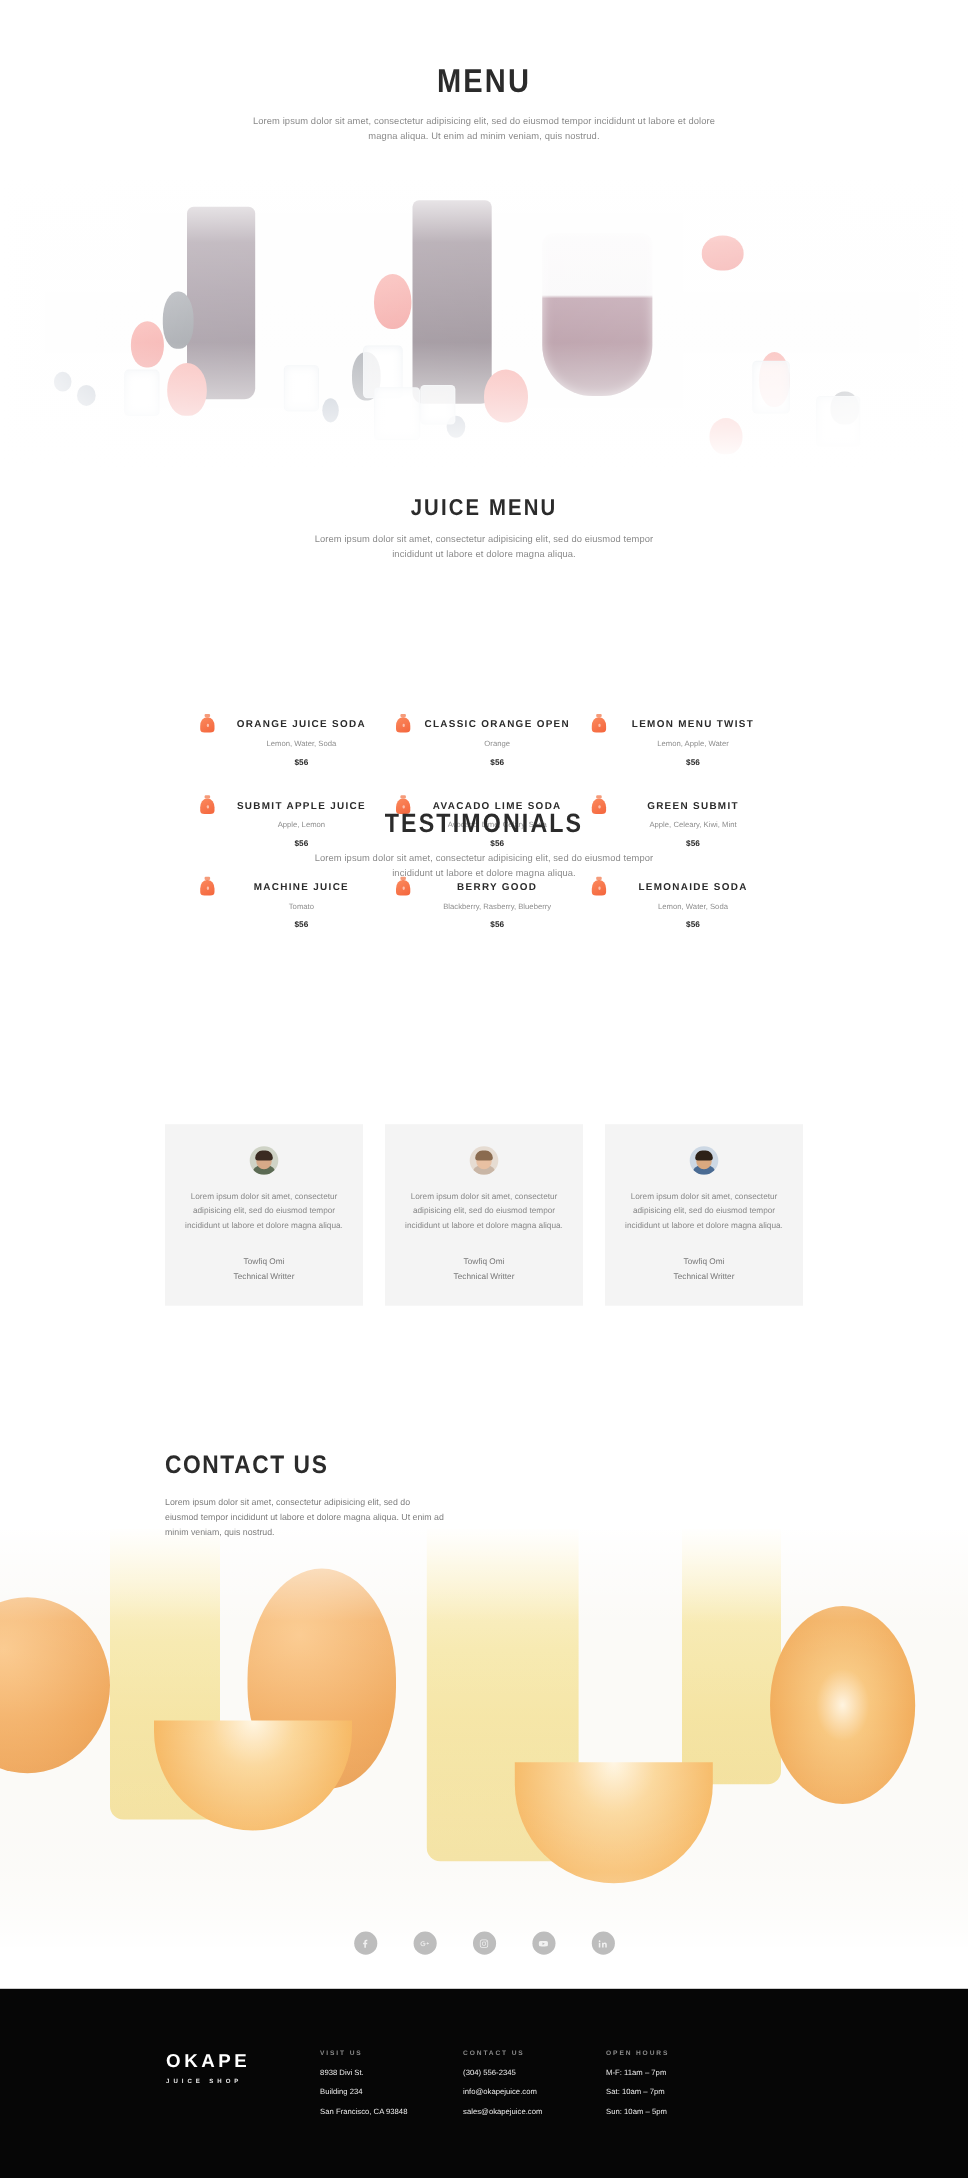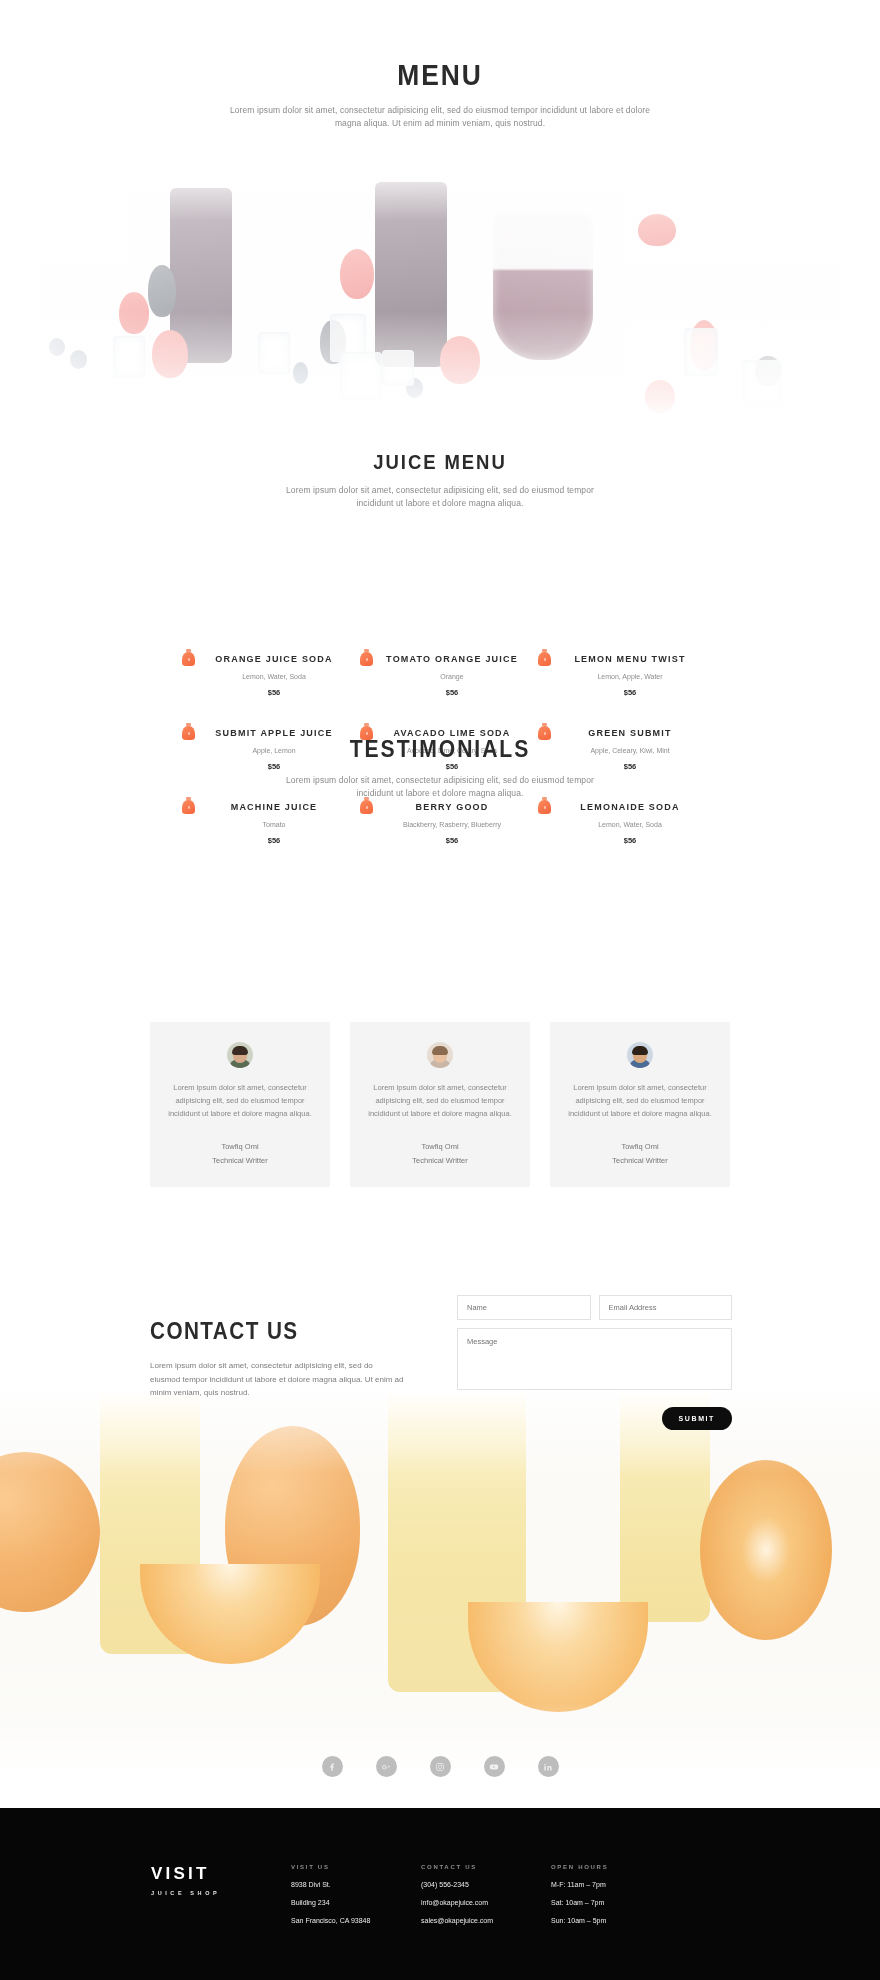--- a/index.html
+++ b/index.html
@@ -238,21 +238,21 @@
         <span class="jprice" style="display:block">$56</span>
       </span>
     </div>
     <div class="jitem">
       <span class="jicon">
           <span class="cap"></span>
           <span class="body"></span>
           <span class="dot"></span>
         </span>
       <span class="jtext">
-        <span class="jname">TOMATO ORANGE JUICE</span>
+        <span class="jname">CLASSIC ORANGE OPEN</span>
         <span class="jing" style="display:block">Orange</span>
         <span class="jprice" style="display:block">$56</span>
       </span>
     </div>
     <div class="jitem">
       <span class="jicon">
           <span class="cap"></span>
           <span class="body"></span>
           <span class="dot"></span>
         </span>
@@ -384,28 +384,20 @@
     <div class="slice" style="left:140px;top:174px;width:180px;height:100px;"></div>
     <div class="slice" style="left:468px;top:212px;width:180px;height:110px;"></div>
     <div class="contact-fade"></div>
   </div>
 
   <div class="contact-left">
     <h2>CONTACT US</h2>
     <p>Lorem ipsum dolor sit amet, consectetur adipisicing elit, sed do eiusmod tempor incididunt ut labore et dolore magna aliqua. Ut enim ad minim veniam, quis nostrud.</p>
   </div>
 
-  <div class="form">
-    <div class="frow">
-      <input class="finput" type="text" placeholder="Name" style="">
-      <input class="finput" type="text" placeholder="Email Address" style="">
-    </div>
-    <textarea class="ftext" placeholder="Message" style=""></textarea>
-    <button class="submit">SUBMIT</button>
-  </div>
 
   <div class="social">
     <div class="sbtn">
       <svg viewBox="0 0 24 24">
           <path d="M13.5 21v-8h2.7l.4-3.1h-3.1V7.9c0-.9.25-1.5 1.55-1.5H16.7V3.6c-.3-.04-1.3-.13-2.45-.13-2.43 0-4.1 1.48-4.1 4.2v2.23H7.45V13h2.7v8z"></path>
         </svg>
     </div>
     <div class="sbtn">
       <svg viewBox="0 0 24 24">
           <path d="M8.6 11v2h3.3c-.15 1-1.15 2.9-3.3 2.9-2 0-3.6-1.65-3.6-3.7s1.6-3.7 3.6-3.7c1.13 0 1.9.48 2.33.9l1.6-1.53C11.5 6.96 10.2 6.4 8.6 6.4 5.5 6.4 3 8.9 3 12s2.5 5.6 5.6 5.6c3.23 0 5.37-2.27 5.37-5.47 0-.37-.04-.65-.1-.93zM19.5 10.5V8.6h-1.4v1.9h-1.9v1.4h1.9v1.9h1.4v-1.9h1.9v-1.4z"></path>
@@ -423,21 +415,21 @@
     </div>
     <div class="sbtn">
       <svg viewBox="0 0 24 24">
           <path d="M6.6 20.4H3.3V9.8h3.3zM4.95 8.35A1.92 1.92 0 1 1 6.87 6.4a1.92 1.92 0 0 1-1.92 1.95zM20.7 20.4h-3.3v-5.15c0-1.23-.02-2.8-1.72-2.8s-1.98 1.33-1.98 2.71v5.24H10.4V9.8h3.17v1.45h.05a3.47 3.47 0 0 1 3.13-1.72c3.34 0 3.96 2.2 3.96 5.06z"></path>
         </svg>
     </div>
   </div>
 
   <div class="footer">
     <div class="flogo">
-      <div class="l1">VISIT</div>
+      <div class="l1">OKAPE</div>
       <div class="l2">JUICE SHOP</div>
     </div>
 
     <div class="fcol c1">
       <div class="fhead">VISIT US</div>
       <div class="fline">8938 Divi St.</div>
       <div class="fline">Building 234</div>
       <div class="fline">San Francisco, CA 93848</div>
     </div>
 

